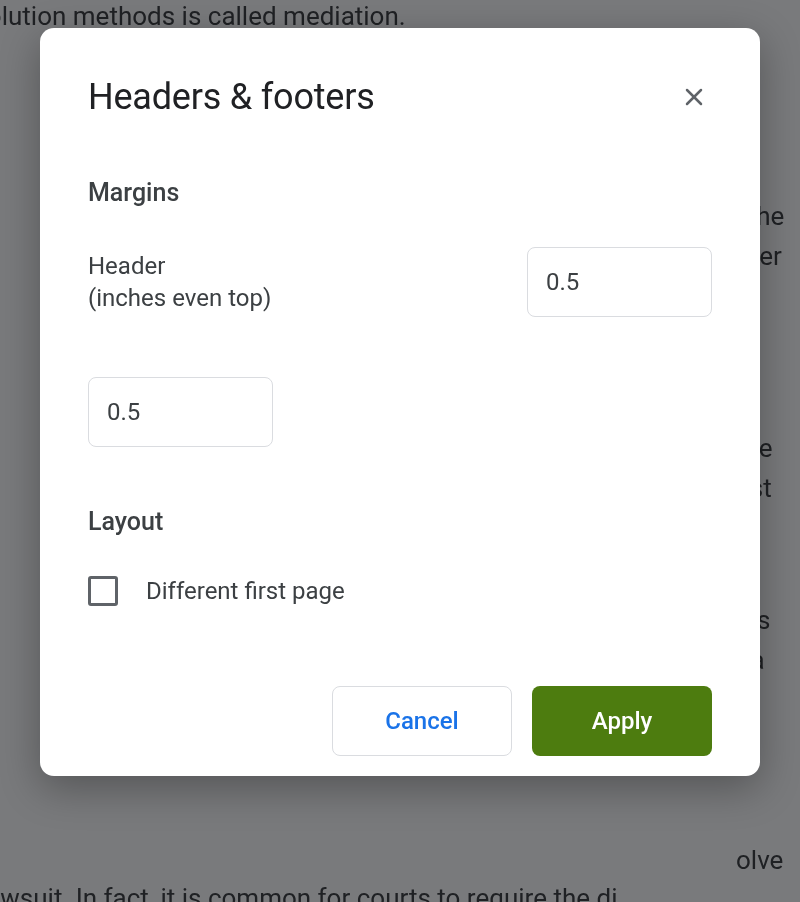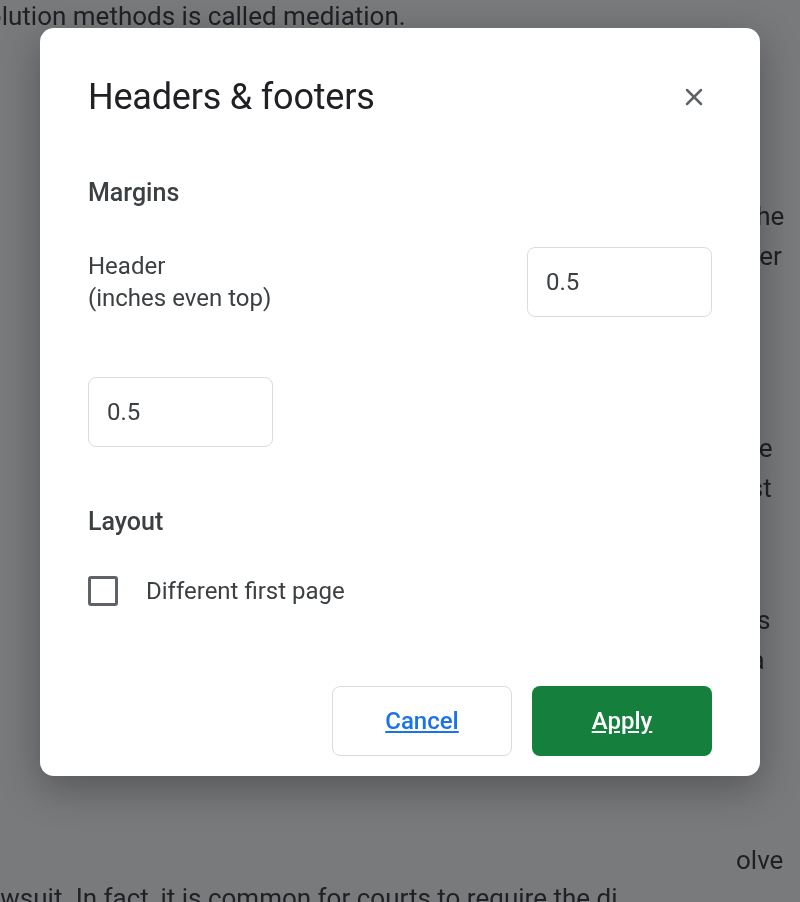--- a/index.html
+++ b/index.html
@@ -119,29 +119,28 @@
       padding: 0 36px;
       border-radius: 8px;
       font-size: 24px;
       font-weight: 500;
       font-family: inherit;
       cursor: pointer;
       display: flex;
       align-items: center;
       justify-content: center;
       min-width: 180px;
-      text-decoration: underline;
     }
     .btn-secondary {
       background: #fff;
       color: #1a73e8;
       border: 1px solid #dadce0;
     }
     .btn-primary {
-      background: #15803d;
+      background: #4d7c0f;
       color: #fff;
       border: none;
     }
   </style>
 </head>
 <body>
 
 <div class="bg-text" id="bg-text">
     <div class="bg-line" style="left: -120px; top: -4px;">spute resolution methods is called mediation.</div>
     <div class="bg-line" style="left: 736px; top: 196px;">e he</div>

